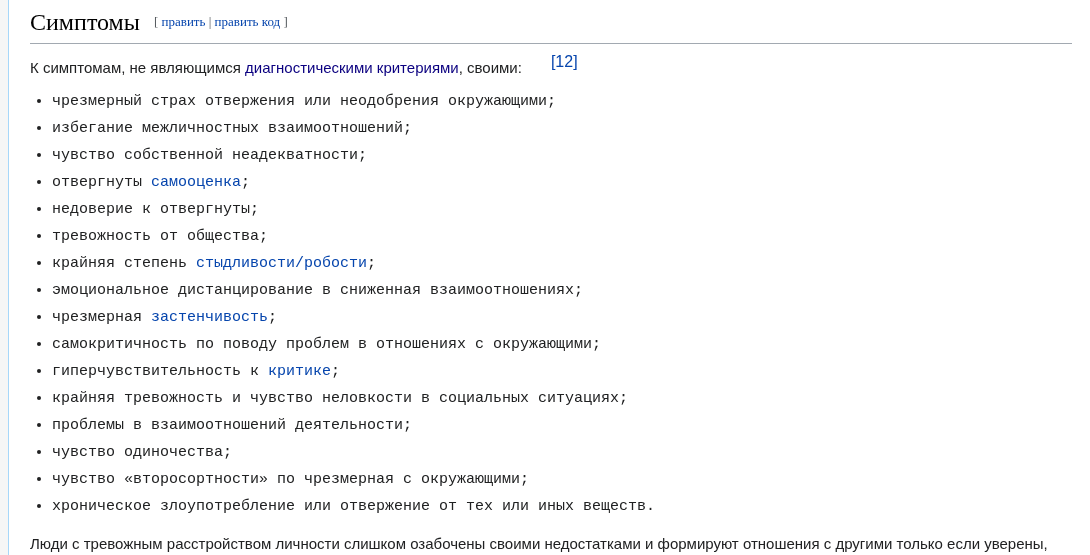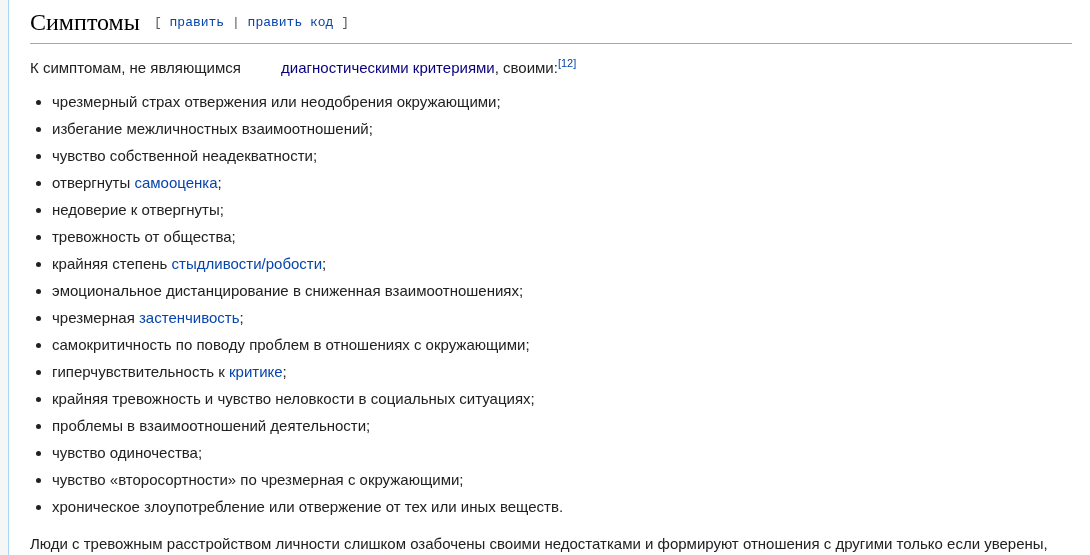--- a/index.html
+++ b/index.html
@@ -36,51 +36,53 @@
     font-family: "Liberation Serif", "DejaVu Serif", serif;
     font-size: 24px;
     font-weight: normal;
     color: #000;
     margin: 0;
     padding: 5px 0 6px 0;
     line-height: 30px;
     border-bottom: 1px solid var(--heading-border, #a2a9b1);
   }
   .editsection {
-    font-family: Liberation Mono, monospace;
+    font-family: Liberation Serif, serif;
     font-size: 13px;
     line-height: 13px;
     margin-left: 14px;
     vertical-align: 4px;
     white-space: nowrap;
   }
   .editsection .bracket { color: var(--edit-bracket, #54595d); }
   a {
     color: var(--link, #0645ad);
     text-decoration: none;
     cursor: pointer;
   }
-  a.visited { color: var(--visited-link, #0b0080); margin-left: 36px; }
+  a.visited { color: var(--visited-link, #0b0080); }
   p.intro {
     margin: 13px 0 0 0;
     line-height: 22px;
   }
   sup.reference {
-    font-size: 11px;
+    font-size: 16px;
     line-height: 0;
     vertical-align: super;
+    margin-left: 29px;
   }
   ul.symptoms {
     margin: 12px 0 0 0;
     padding: 0 0 0 22px;
     list-style: disc outside;
   }
   ul.symptoms li {
     line-height: 21px;
     margin-bottom: 6px;
+    font-family: Liberation Mono, monospace;
   }
   p.closing {
     margin: 14px 0 0 0;
     line-height: 25px;
   }
 </style>
 </head>
 <body>
 
 <div class="content">

